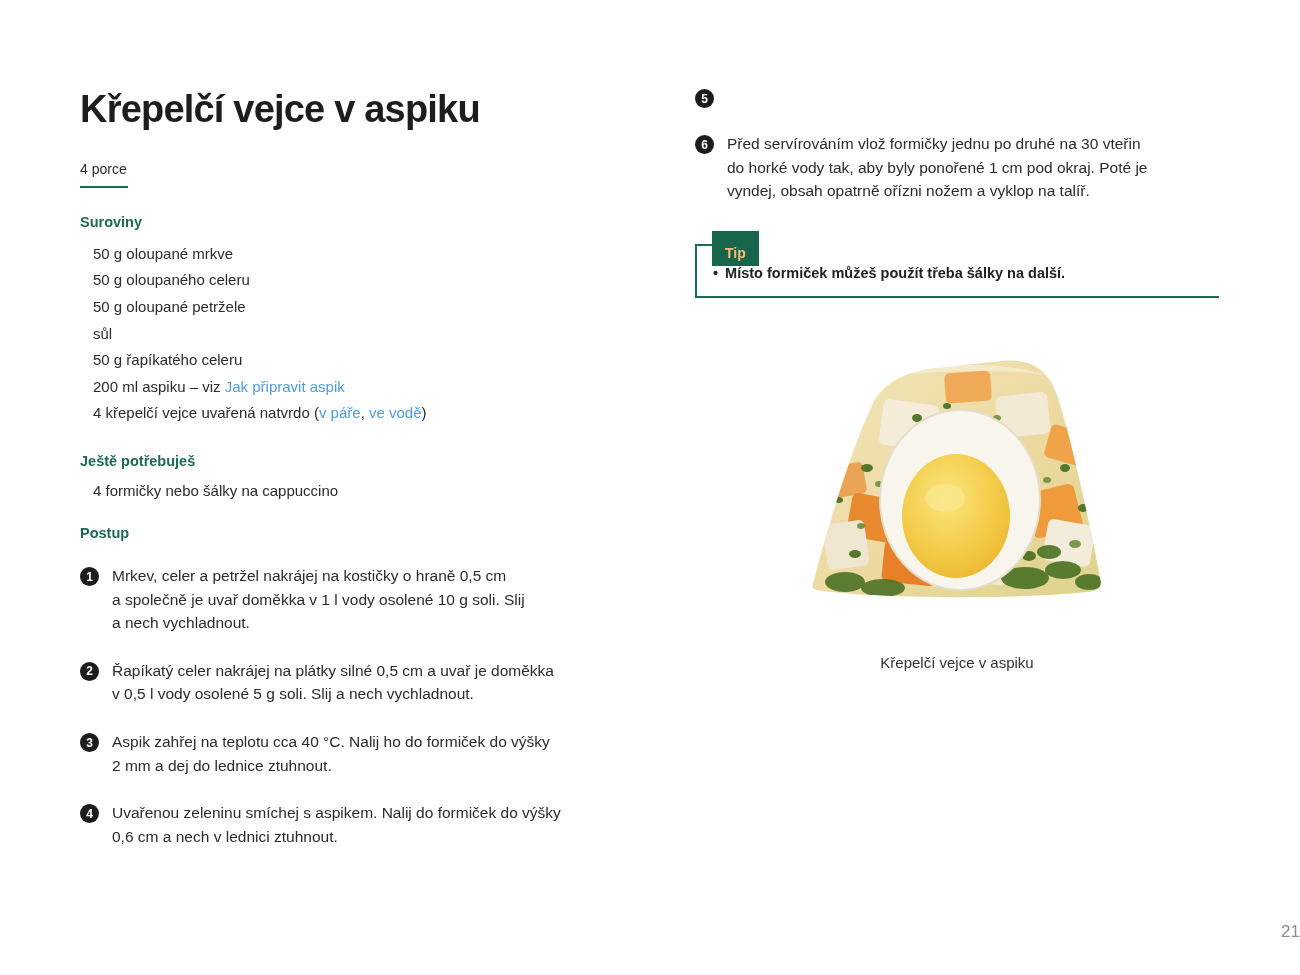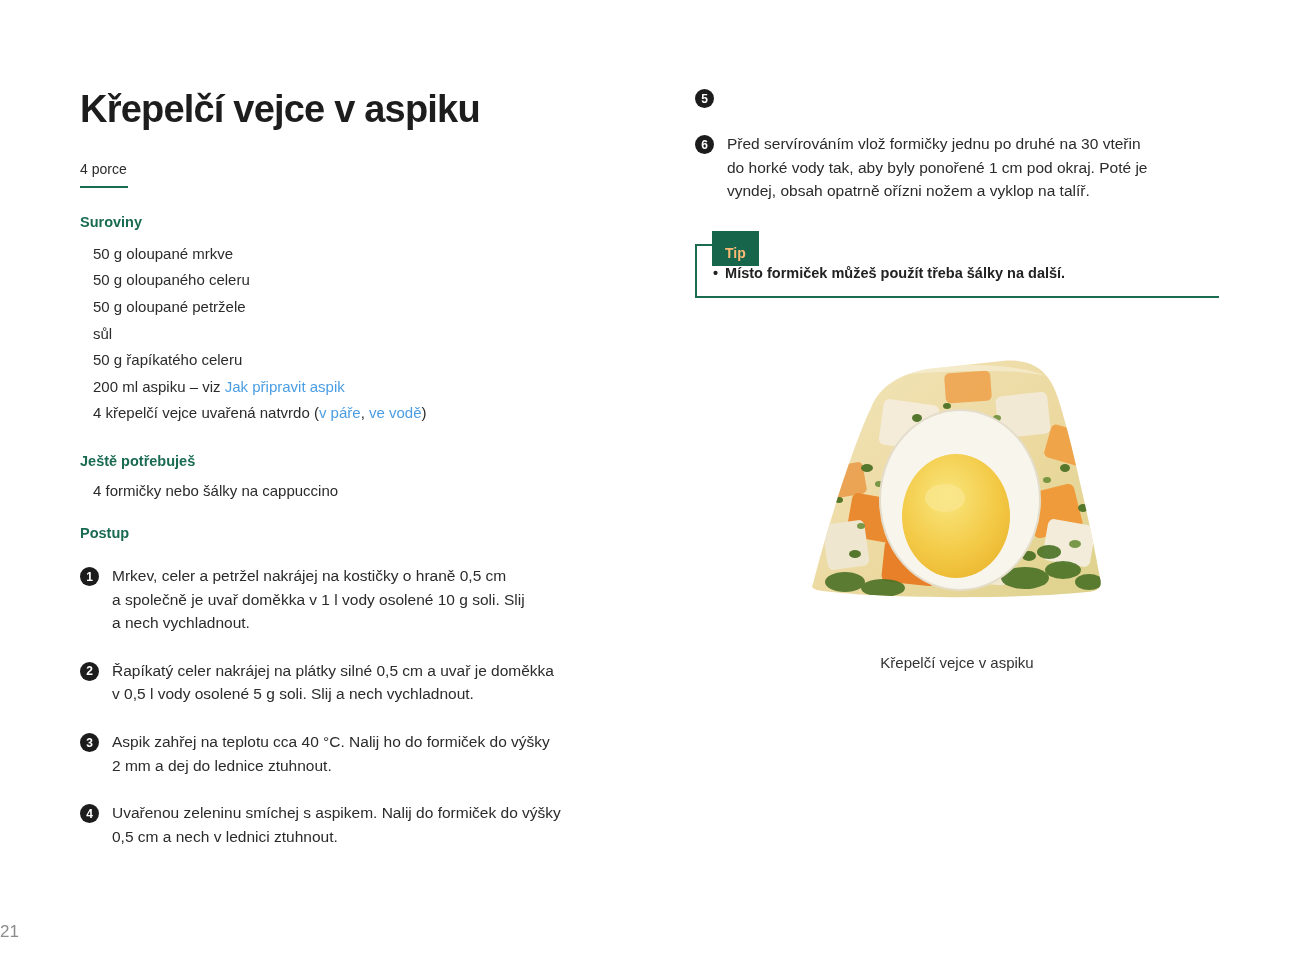--- a/index.html
+++ b/index.html
@@ -39,21 +39,21 @@
   .tip-badge{
     position:absolute;top:-13px;left:15px;background:#17664c;color:#fdba74;
     font-size:14px;font-weight:700;padding:13px 13px 4px;line-height:1.3;
   }
   .tip-line{font-size:14.5px;font-weight:700;margin:0;color:#222;}
   .tip-bullet{margin-right:7px;}
 
   .figure-wrap{margin-top:50px;text-align:center;}
   .figure-caption{font-size:15px;color:#333;margin-top:40px;text-align:center;}
 
-  .page-number{position:absolute;left:0;right:0;top:922px;text-align:left;font-size:17px;color:#8c8c8c;}
+  .page-number{position:absolute;left:0;right:0;top:922px;text-align:right;font-size:17px;color:#8c8c8c;}
 </style>
 </head>
 <body>
 
 <div class="left-col">
   <h1 class="recipe-title">Křepelčí vejce v aspiku</h1>
   <div class="servings">4 porce</div>
   <hr class="servings-rule">
 
   <h2 class="section-heading">Suroviny</h2>
@@ -84,21 +84,21 @@
 v 0,5 l vody osolené 5 g soli. Slij a nech vychladnout.</p>
     </div>
     <div class="step">
       <span class="step-num">3</span>
       <p class="step-text">Aspik zahřej na teplotu cca 40 °C. Nalij ho do formiček do výšky
 2 mm a dej do lednice ztuhnout.</p>
     </div>
     <div class="step">
       <span class="step-num">4</span>
       <p class="step-text">Uvařenou zeleninu smíchej s aspikem. Nalij do formiček do výšky
-0,5 cm a nech v lednici ztuhnout.</p>
+0,6 cm a nech v lednici ztuhnout.</p>
     </div>
   </div>
 </div>
 
 <div class="right-col">
   <div class="steps" style="margin-top:0;">
     <div class="step">
       <span class="step-num">5</span>
     </div>
     <div class="step">

